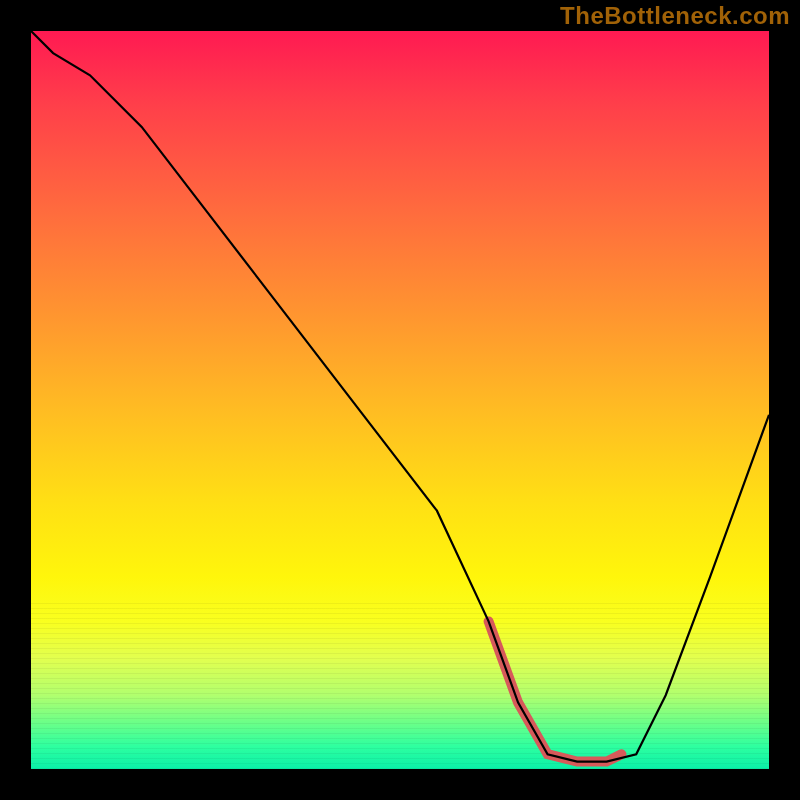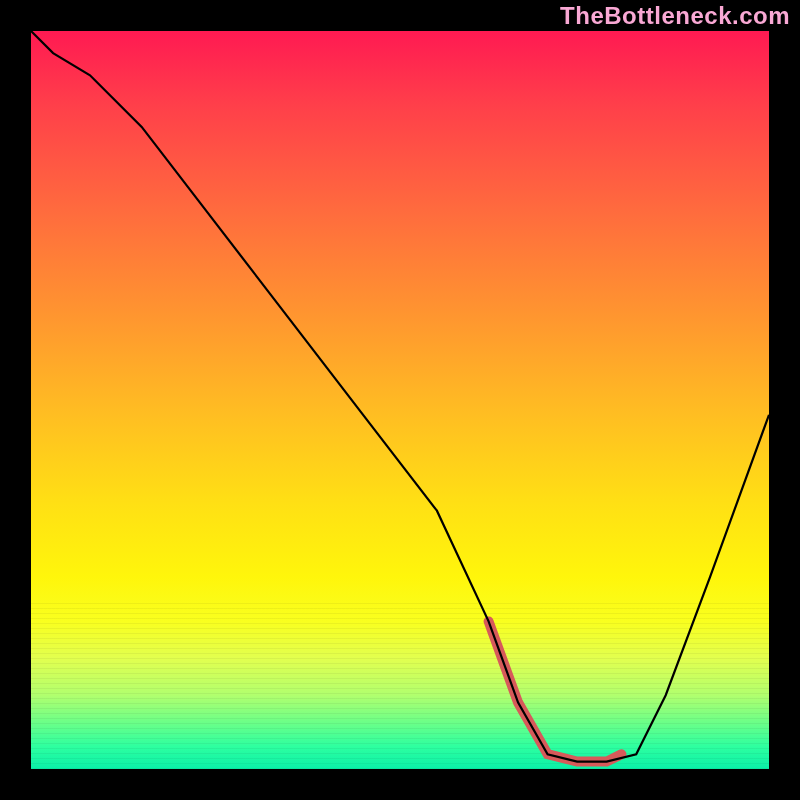--- a/index.html
+++ b/index.html
@@ -14,21 +14,21 @@
   .stage {
     position: relative;
     width: 800px;
     height: 800px;
     background: #000;
   }
   .watermark {
     position: absolute;
     top: 2px;
     right: 10px;
-    color: #f9a8d4;
+    color: #a16207;
     font-size: 24px;
     font-weight: 600;
     letter-spacing: 0.5px;
     z-index: 20;
   }
   .plot {
     position: absolute;
     left: 31px;
     top: 31px;
     width: 738px;

